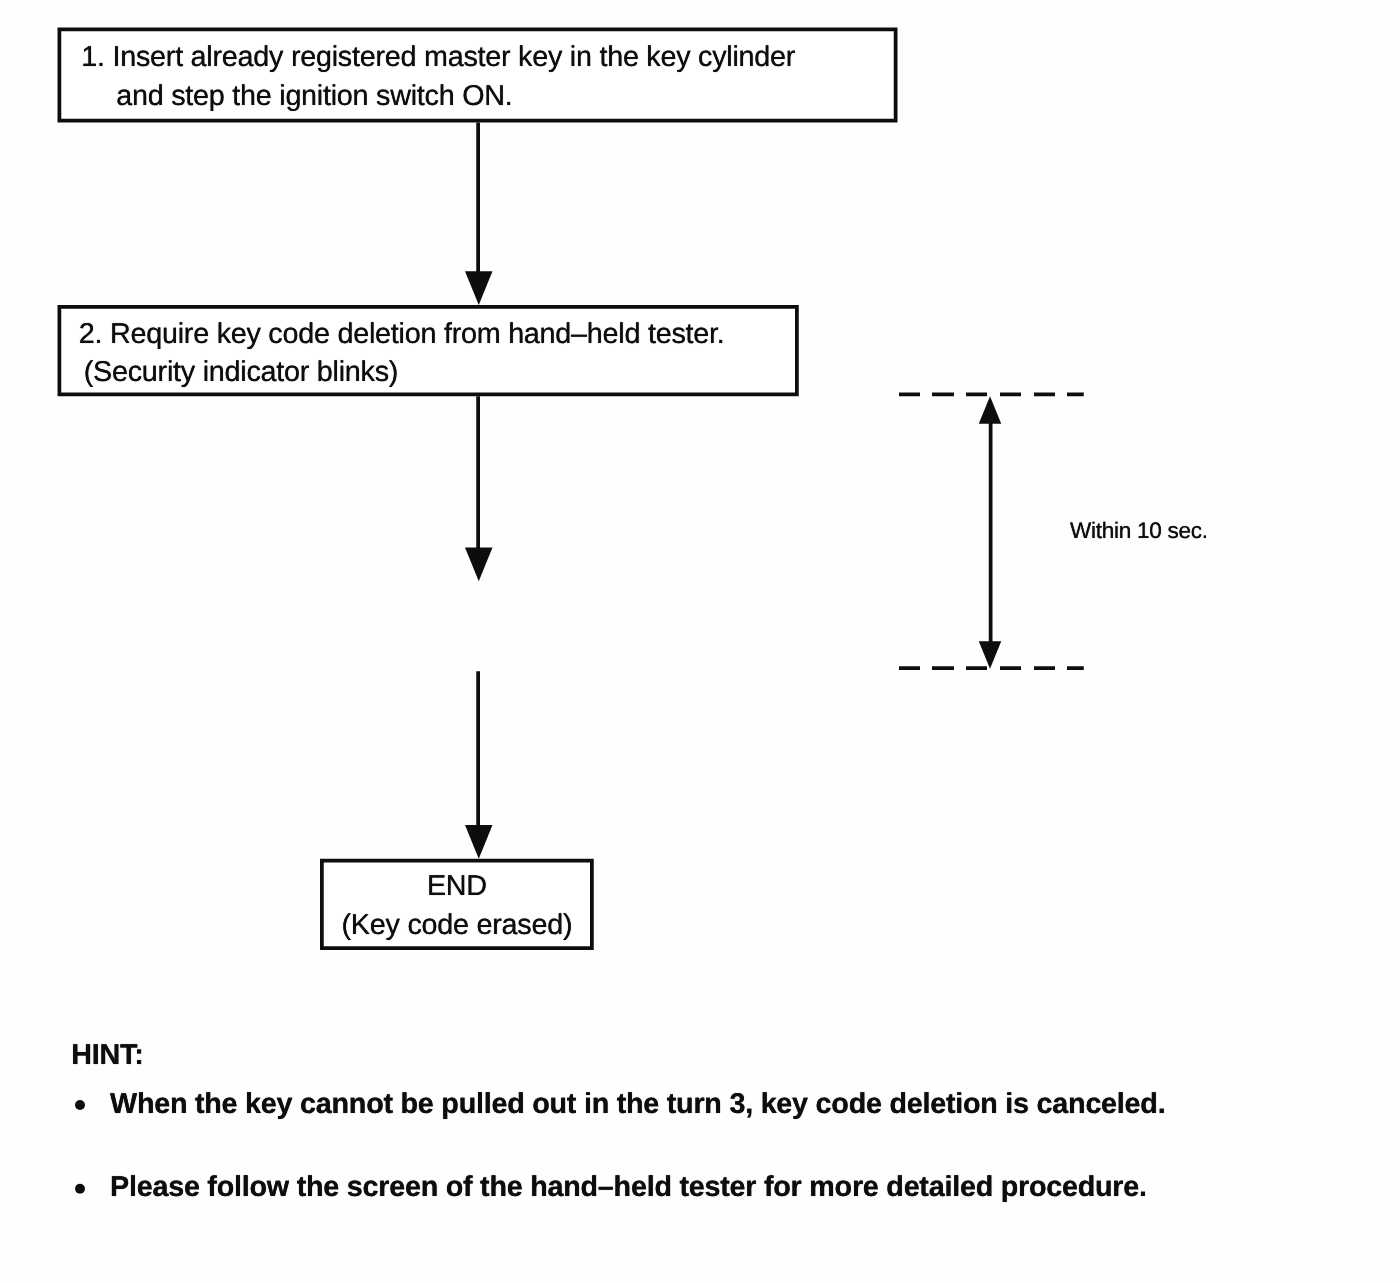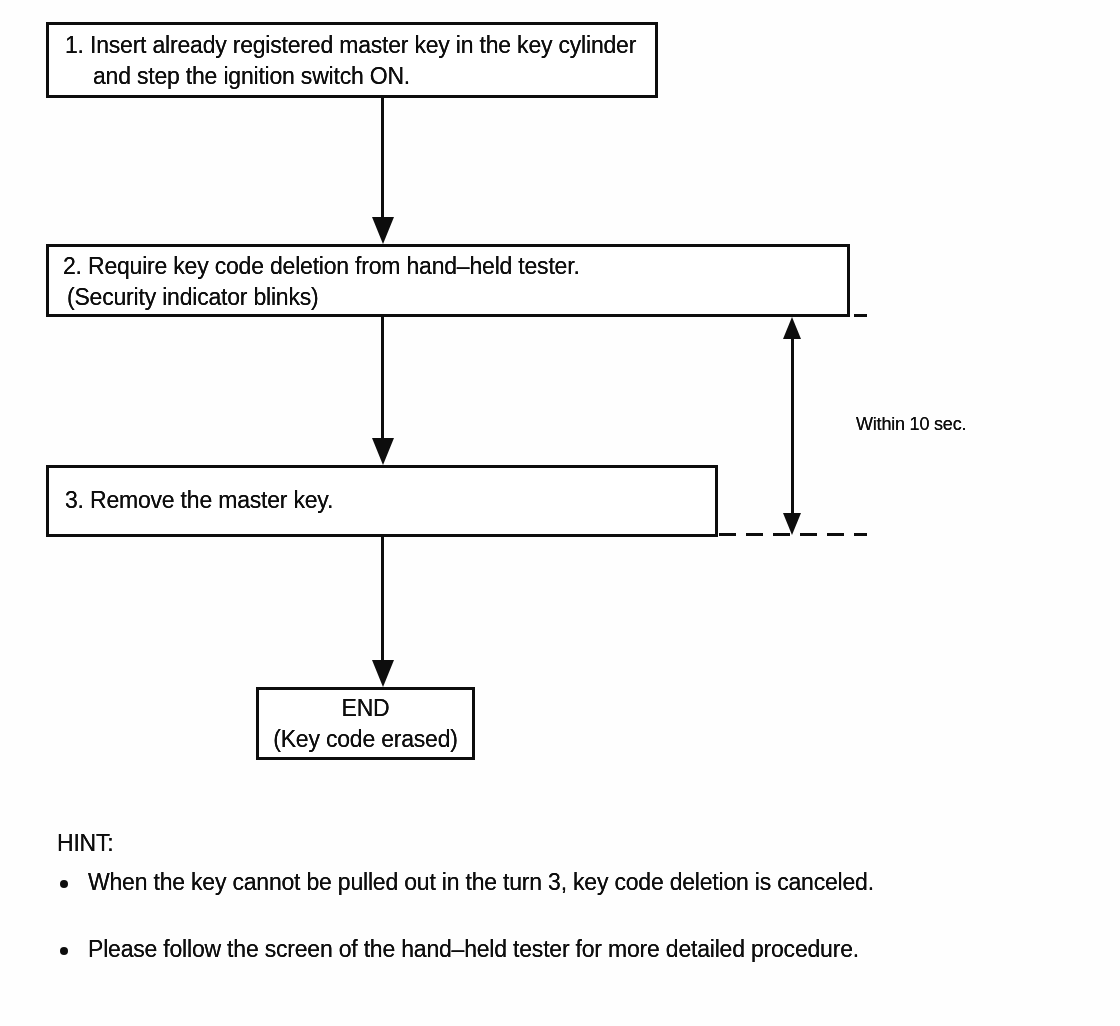--- a/index.html
+++ b/index.html
@@ -13,24 +13,24 @@
   .txt{
     text-shadow:0 0 .6px currentColor; 
     letter-spacing:-0.2px;
     white-space:nowrap;
   }
   
   .pbox{
     position:absolute;background:#fff;border:3px solid #0d0d0d;
     box-sizing:border-box;font-size:23px;line-height:31px;
   }
-  #box1{left:46px;top:22px;width:612px;height:76px;padding-top:5px;}
+  #box1{left:46px;top:22px;width:672px;height:76px;padding-top:5px;}
   #box1 .l1{padding-left:16px;}
   #box1 .l2{padding-left:44px;}
-  #box2{left:46px;top:244px;width:804px;height:73px;padding-top:4px;}
+  #box2{left:46px;top:244px;width:593px;height:73px;padding-top:4px;}
   #box2 .l1{padding-left:14px;}
   #box2 .l2{padding-left:18px;}
   #box3{left:46px;top:465px;width:672px;height:72px;padding-top:17px;}
   #box3 .l1{padding-left:16px;}
   #endbox{
     left:256px;top:687px;width:219px;height:73px;
     text-align:center;padding-top:3px;
   }
   
   .vline{position:absolute;width:3px;background:#0d0d0d;}
@@ -62,21 +62,21 @@
     position:absolute;width:0;height:0;
     border-left:9px solid transparent;border-right:9px solid transparent;
     border-top:22px solid #0d0d0d;
   }
   #tarrow-up{left:783px;top:317px;}
   #tarrow-down{left:783px;top:513px;}
   #timing-label{
     position:absolute;left:856px;top:414px;font-size:18px;
   }
   
-  .hint-line{position:absolute;font-size:23px;}
+  .hint-line{position:absolute;font-size:23px;font-weight:bold;}
   #hint-heading{left:57px;top:830px;}
   #hint-b1{left:88px;top:869px;}
   #hint-b1b{left:114px;top:901px;}
   #hint-b2{left:88px;top:936px;}
   .bdot{
     position:absolute;width:8px;height:8px;border-radius:50%;
     background:#0d0d0d;
   }
   #dot1{left:60px;top:880px;}
   #dot2{left:60px;top:947px;}
@@ -95,23 +95,20 @@
   <div class="head-down" id="a1-head"></div>
 
   <div class="pbox" id="box2">
     <div class="txt l1">2. Require key code deletion from hand–held tester.</div>
     <div class="txt l2">(Security indicator blinks)</div>
   </div>
 
   <div class="vline" id="a2-line"></div>
   <div class="head-down" id="a2-head"></div>
 
-  <div class="pbox" id="box3">
-    <div class="txt l1">3. Remove the master key.</div>
-  </div>
 
   <div class="vline" id="a3-line"></div>
   <div class="head-down" id="a3-head"></div>
 
   <div class="pbox" id="endbox">
     <div class="txt">END</div>
     <div class="txt">(Key code erased)</div>
   </div>
 
   <div class="dash" id="dash-top"></div>

